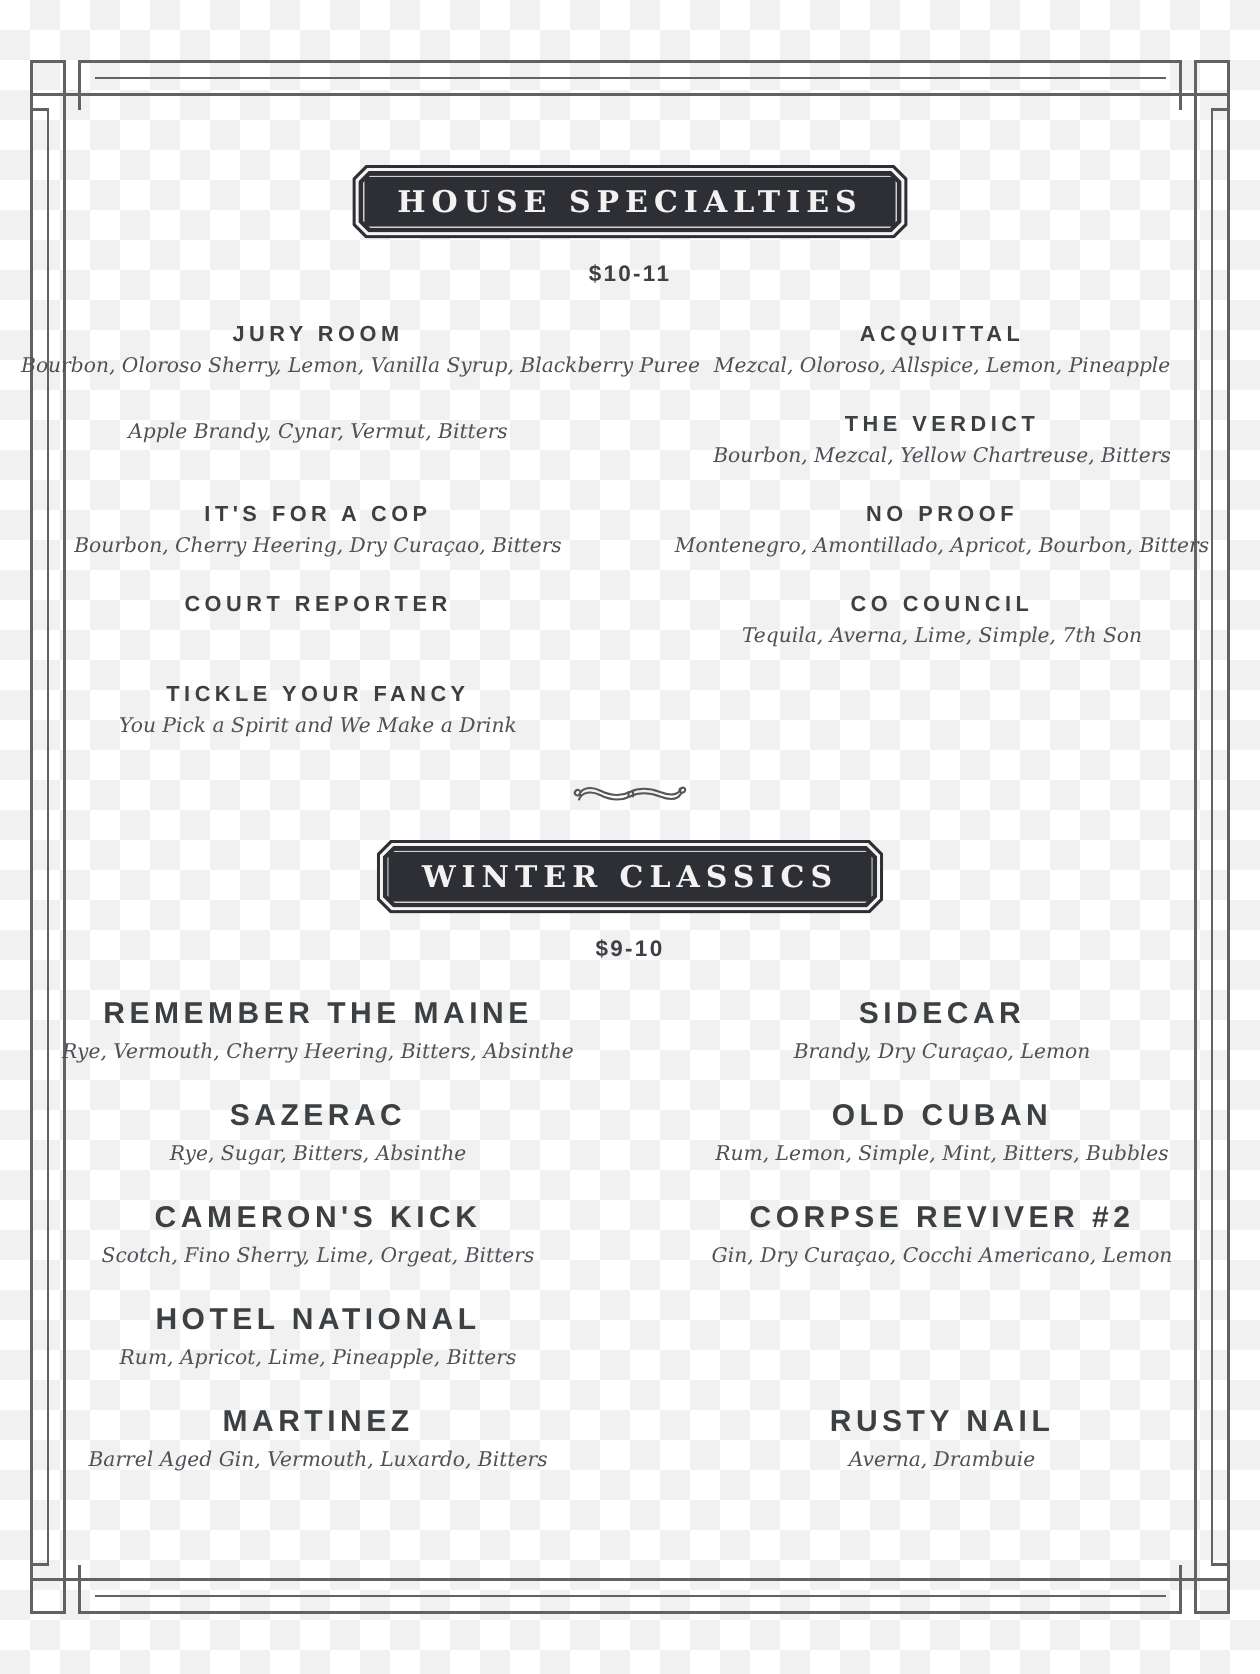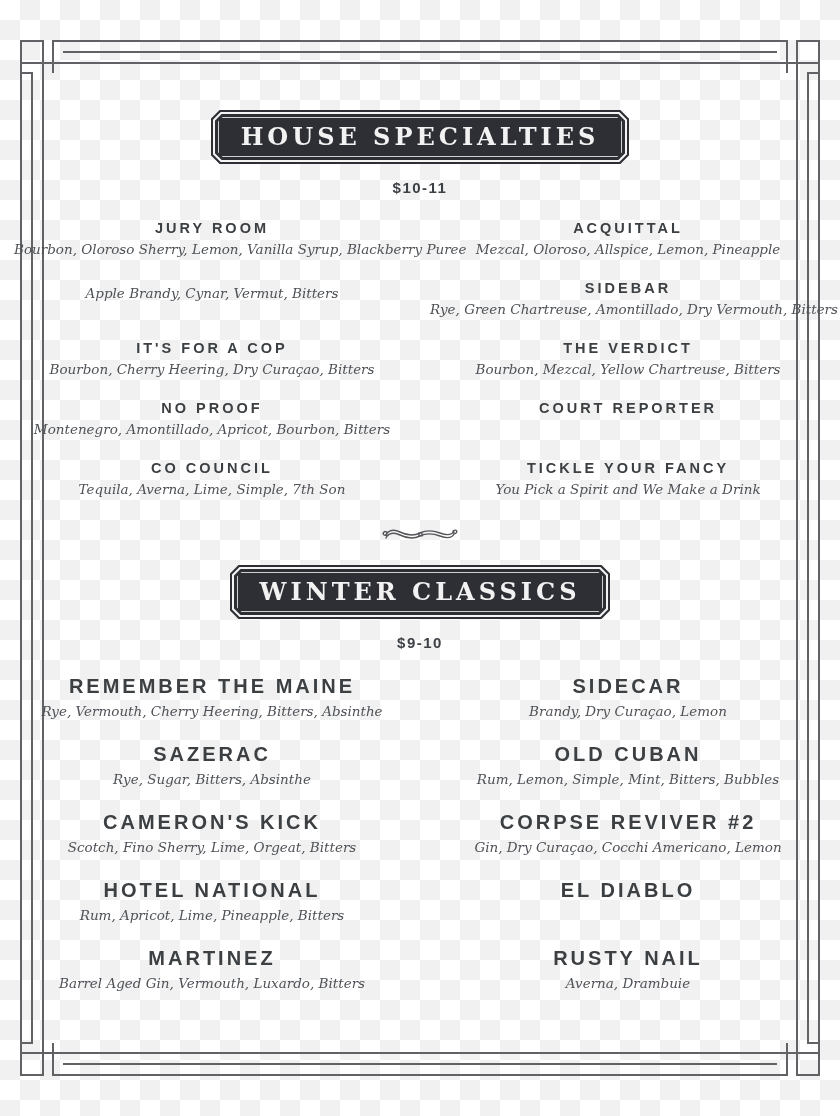--- a/index.html
+++ b/index.html
@@ -27,21 +27,21 @@
   }
   .badge-inner{
     background:#2e2f35;padding:3px;
     clip-path:polygon(7px 0,calc(100% - 7px) 0,100% 7px,100% calc(100% - 7px),calc(100% - 7px) 100%,7px 100%,0 calc(100% - 7px),0 7px);
   }
   .badge-line{
     border:1px solid rgba(235,235,235,.85);padding:4px 22px 5px;
     clip-path:polygon(5px 0,calc(100% - 5px) 0,100% 5px,100% calc(100% - 5px),calc(100% - 5px) 100%,5px 100%,0 calc(100% - 5px),0 5px);
   }
   .badge-text{
-    font-family:"DejaVu Serif",serif;font-weight:bold;font-size:24px;
+    font-family:"DejaVu Serif",serif;font-weight:bold;font-size:20px;
     letter-spacing:4px;color:#f2f2f2;white-space:nowrap;
   }
   .price{
     margin-top:15px;font-weight:bold;font-size:15px;letter-spacing:1.5px;color:#3d4045;text-align:right;
   }
   .grid{
     margin-top:24px;display:grid;grid-template-columns:396px 396px;column-gap:20px;
     justify-content:center;width:100%;
   }
   .grid.house{row-gap:23px;}
@@ -107,30 +107,26 @@
           <div class="item-ing">Bourbon, Oloroso Sherry, Lemon, Vanilla Syrup, Blackberry Puree</div>
         </div>
         <div class="item">
           <div class="item-name">ACQUITTAL</div>
           <div class="item-ing">Mezcal, Oloroso, Allspice, Lemon, Pineapple</div>
         </div>
         <div class="item">
           <div class="item-ing">Apple Brandy, Cynar, Vermut, Bitters</div>
         </div>
         <div class="item">
-          <div class="item-name">SIDEBAR</div>
-          <div class="item-ing">Rye, Green Chartreuse, Amontillado, Dry Vermouth, Bitters</div>
+          <div class="item-name">THE VERDICT</div>
+          <div class="item-ing">Bourbon, Mezcal, Yellow Chartreuse, Bitters</div>
         </div>
         <div class="item">
           <div class="item-name">IT'S FOR A COP</div>
           <div class="item-ing">Bourbon, Cherry Heering, Dry Curaçao, Bitters</div>
-        </div>
-        <div class="item">
-          <div class="item-name">THE VERDICT</div>
-          <div class="item-ing">Bourbon, Mezcal, Yellow Chartreuse, Bitters</div>
         </div>
         <div class="item">
           <div class="item-name">NO PROOF</div>
           <div class="item-ing">Montenegro, Amontillado, Apricot, Bourbon, Bitters</div>
         </div>
         <div class="item">
           <div class="item-name">COURT REPORTER</div>
         </div>
         <div class="item">
           <div class="item-name">CO COUNCIL</div>
@@ -185,21 +181,20 @@
         </div>
         <div class="item">
           <div class="item-name">CORPSE REVIVER #2</div>
           <div class="item-ing">Gin, Dry Curaçao, Cocchi Americano, Lemon</div>
         </div>
         <div class="item">
           <div class="item-name">HOTEL NATIONAL</div>
           <div class="item-ing">Rum, Apricot, Lime, Pineapple, Bitters</div>
         </div>
         <div class="item">
-          <div class="item-name">EL DIABLO</div>
         </div>
         <div class="item">
           <div class="item-name">MARTINEZ</div>
           <div class="item-ing">Barrel Aged Gin, Vermouth, Luxardo, Bitters</div>
         </div>
         <div class="item">
           <div class="item-name">RUSTY NAIL</div>
           <div class="item-ing">Averna, Drambuie</div>
         </div>
       </div>

